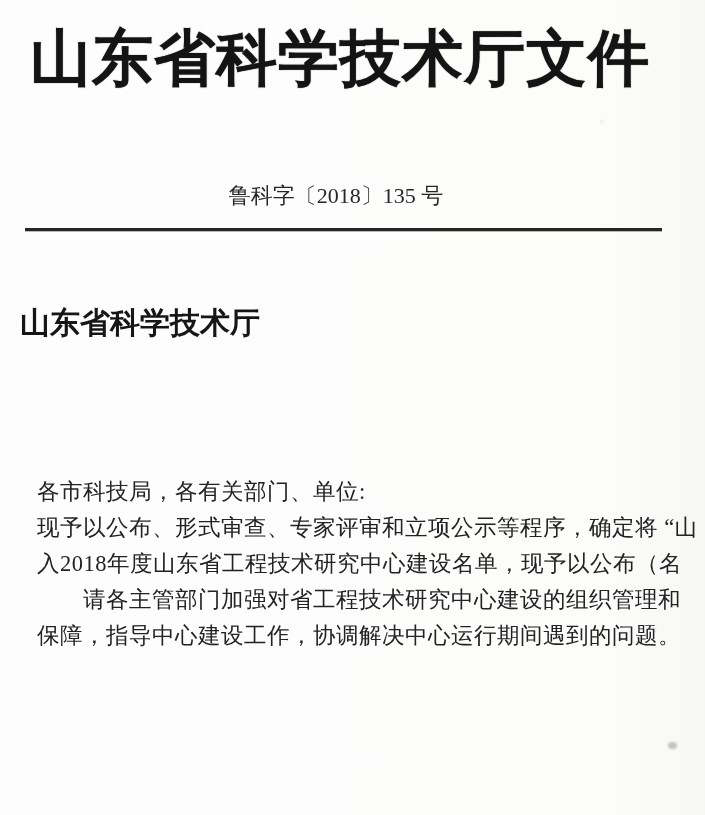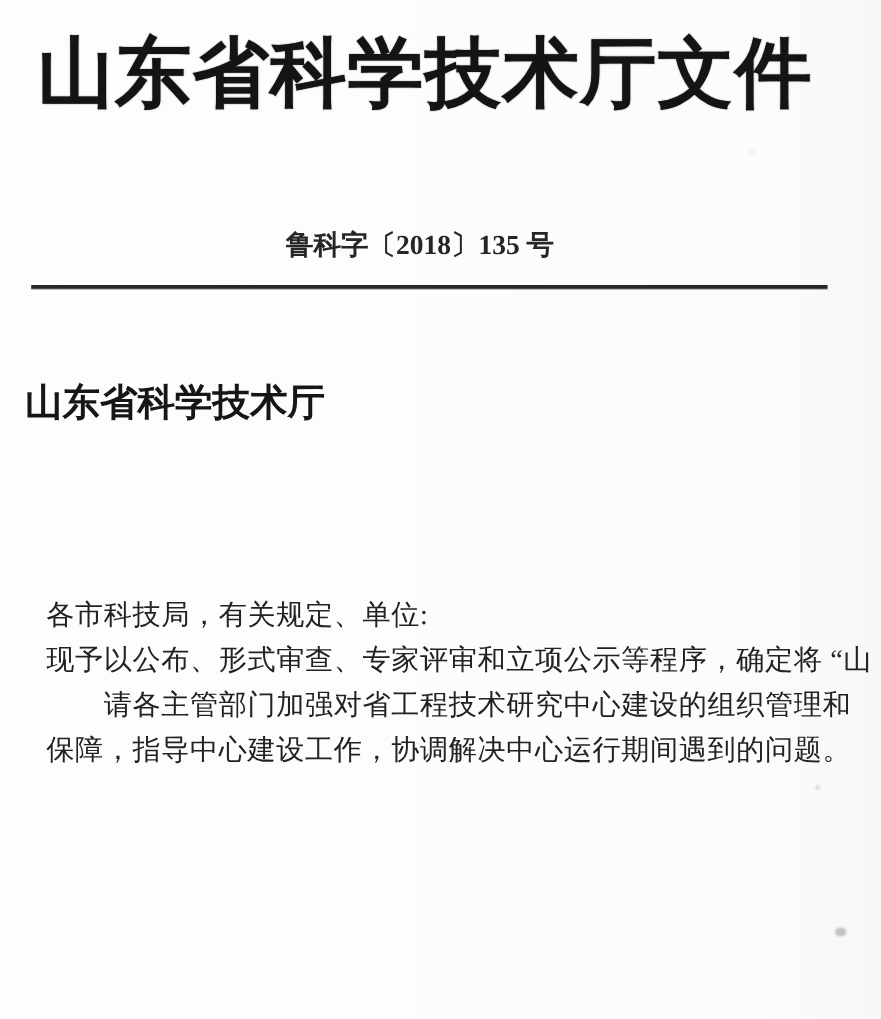--- a/index.html
+++ b/index.html
@@ -33,21 +33,20 @@
   }
   .doc-number {
     position: absolute;
     top: 181px;
     left: 0;
     width: 672px;
     text-align: center;
     font-size: 22px;
     color: #262626;
     white-space: pre;
-    font-weight: bold;
   }
   .divider-rule {
     position: absolute;
     top: 228px;
     left: 25px;
     width: 637px;
     height: 3px;
     background: #262626;
     box-shadow: 0 1px 0 rgba(60,60,60,0.35);
   }
@@ -95,22 +94,23 @@
 
   <div class="doc-number">鲁科字〔2018〕135 号</div>
 
   <div class="divider-rule"></div>
 
   <div class="notice-title">
     <div class="t-line">山东省科学技术厅</div>
   </div>
 
   <div class="body-text">
-    <div class="b-line">各市科技局，有关规定、单位:</div>
+    <div class="b-line">各市科技局，各有关部门、单位:</div>
     <div class="b-line">现予以公布、形式审查、专家评审和立项公示等程序，确定将 “山</div>
+    <div class="b-line">入2018年度山东省工程技术研究中心建设名单，现予以公布（名</div>
     <div class="b-line">　　请各主管部门加强对省工程技术研究中心建设的组织管理和</div>
     <div class="b-line">保障，指导中心建设工作，协调解决中心运行期间遇到的问题。</div>
   </div>
 
   <div class="speck speck-a"></div>
   <div class="speck speck-b"></div>
   <div class="speck speck-c"></div>
 
 </div>
 

